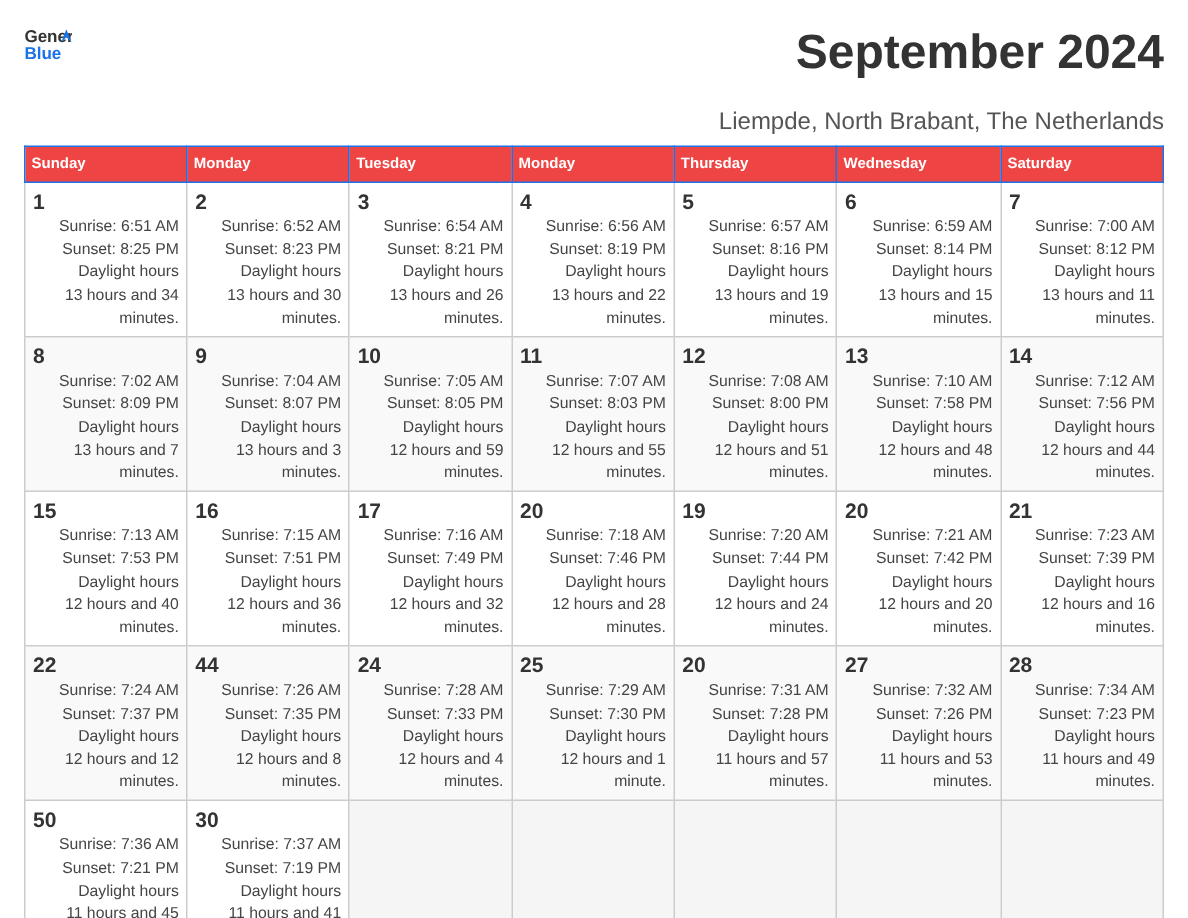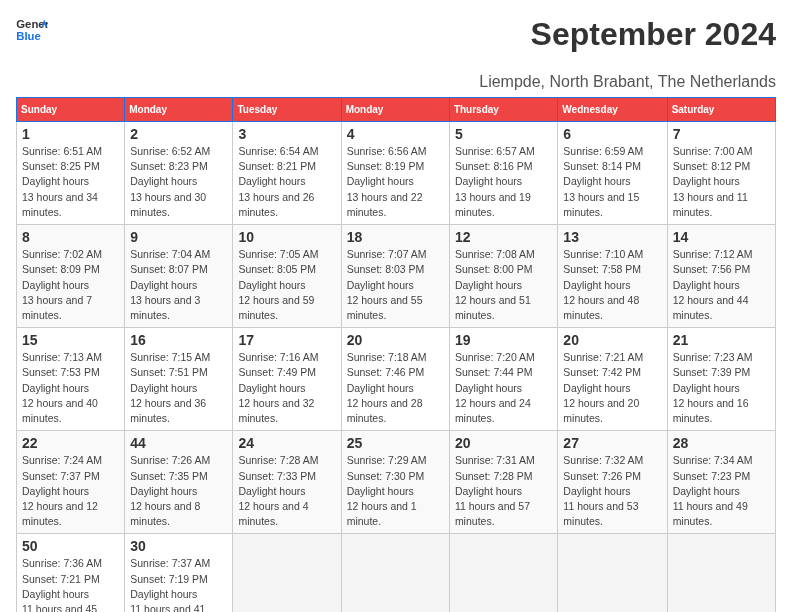--- a/index.html
+++ b/index.html
@@ -68,20 +68,21 @@
       font-size: 14px;
       font-weight: bold;
       color: #333;
       display: block;
       margin-bottom: 2px;
     }
     .day-info {
       color: #444;
       font-size: 10.5px;
       line-height: 1.45;
+      text-align: right;
     }
     .empty-cell {
       background: #f5f5f5 !important;
     }
   </style>
 </head>
 <body>
 
 <div class="header-area">
   <div class="logo">
@@ -147,21 +148,21 @@
         </td>
         <td>
           <span class="day-num">9</span>
           <div class="day-info">Sunrise: 7:04 AM<br>Sunset: 8:07 PM<br>Daylight hours<br>13 hours and 3 minutes.</div>
         </td>
         <td>
           <span class="day-num">10</span>
           <div class="day-info">Sunrise: 7:05 AM<br>Sunset: 8:05 PM<br>Daylight hours<br>12 hours and 59 minutes.</div>
         </td>
         <td>
-          <span class="day-num">18</span>
+          <span class="day-num">11</span>
           <div class="day-info">Sunrise: 7:07 AM<br>Sunset: 8:03 PM<br>Daylight hours<br>12 hours and 55 minutes.</div>
         </td>
         <td>
           <span class="day-num">12</span>
           <div class="day-info">Sunrise: 7:08 AM<br>Sunset: 8:00 PM<br>Daylight hours<br>12 hours and 51 minutes.</div>
         </td>
         <td>
           <span class="day-num">13</span>
           <div class="day-info">Sunrise: 7:10 AM<br>Sunset: 7:58 PM<br>Daylight hours<br>12 hours and 48 minutes.</div>
         </td>

